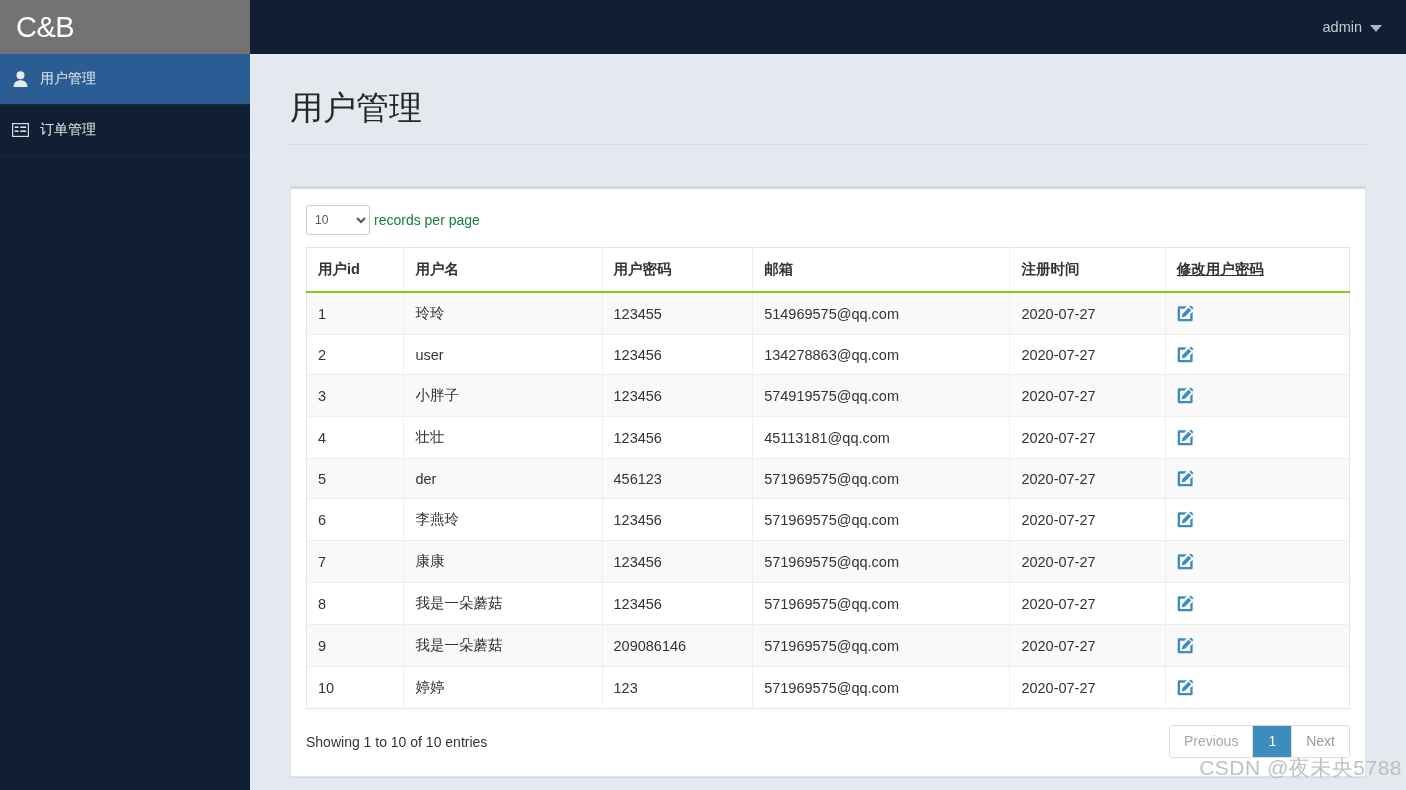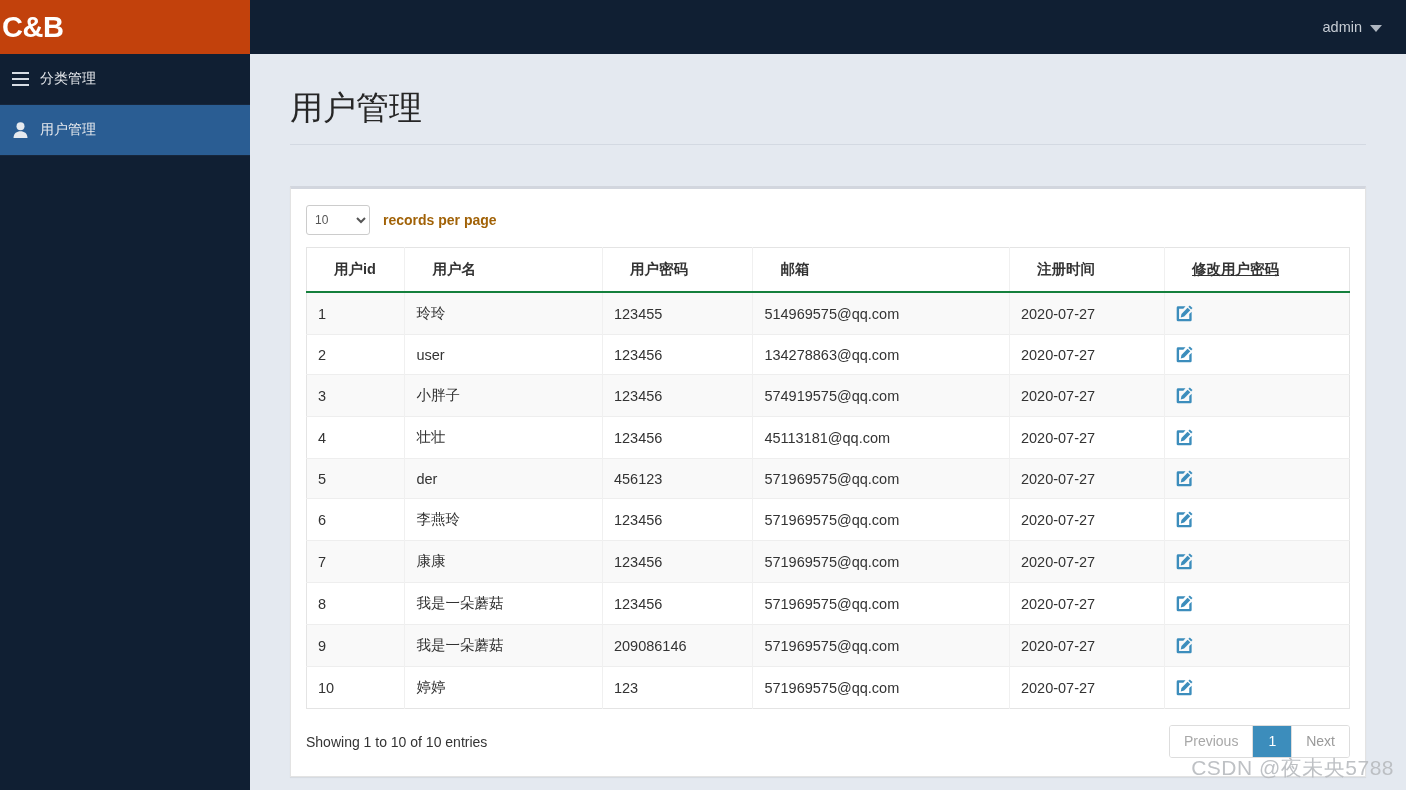--- a/index.html
+++ b/index.html
@@ -16,26 +16,26 @@
   .navbar {
     position: absolute; top: 0; left: 0;
     width: 1406px; height: 54px;
     background: #101f33;
     display: flex; align-items: center;
     z-index: 5;
   }
   .brand {
     width: 250px; height: 54px;
     display: flex; align-items: center;
-    padding-left: 2px;
+    padding-left: 16px;
     color: #ffffff;
     font-size: 29px;
-    font-weight: bold;
+    font-weight: normal;
     letter-spacing: -0.5px;
-    background: #c2410c;
+    background: #737373;
   }
   .navbar-spacer { flex: 1; }
   .user-menu {
     display: flex; align-items: center;
     gap: 8px;
     color: #c6ccd4;
     font-size: 14.5px;
     padding-right: 24px;
     cursor: pointer;
     height: 54px;
@@ -125,21 +125,21 @@
   .length-select {
     width: 64px; height: 30px;
     font-size: 12px;
     color: #555;
     padding: 3px 4px;
     border: 1px solid #ccc;
     border-radius: 3px;
     background: #fff;
     font-family: "Liberation Sans", sans-serif;
   }
-  .length-text { margin-left: 13px; font-size: 14px; color: #a16207; font-weight: bold; }
+  .length-text { margin-left: 4px; font-size: 14px; color: #15803d; }
   .search-group {
     display: flex; align-items: center;
     font-size: 14px; color: #333;
   }
   .search-input {
     width: 180px; height: 30px;
     margin-left: 2px;
     border: 1px solid #cccccc;
     border-radius: 3px;
     padding: 4px 8px;
@@ -152,22 +152,22 @@
   table.data {
     width: 100%;
     border-collapse: collapse;
     border: 1px solid #e4e4e4;
   }
   table.data thead th {
     text-align: left;
     font-size: 14.5px;
     font-weight: bold;
     color: #333333;
-    padding: 12px 10px 12px 27px;
-    border-bottom: 2px solid #15803d;
+    padding: 12px 10px 12px 11px;
+    border-bottom: 2px solid #84cc16;
     border-right: 1px solid #f0f0f0;
     background: #ffffff;
     white-space: nowrap;
   }
   table.data thead th:last-child { border-right: none; text-decoration: underline; }
   table.data tbody td {
     font-size: 14.5px;
     color: #333333;
     padding: 11px 10px 11px 11px;
     border-top: 1px solid #eeeeee;
@@ -213,21 +213,21 @@
     cursor: pointer;
     line-height: 17px;
   }
   .page-btn:last-child { border-right: none; }
   .page-btn.num { color: #ffffff; background: #3c8dbc; padding: 7px 15px; }
   .page-btn.disabled { color: #a8a8a8; cursor: default; }
 
   
   .watermark {
     position: absolute;
-    right: 12px; bottom: 8px;
+    right: 4px; bottom: 8px;
     font-size: 21px;
     color: #b9bcc0;
     opacity: 0.92;
     letter-spacing: 0.5px;
     pointer-events: none;
     z-index: 9;
     font-family: "Liberation Sans", sans-serif;
   }
 </style>
 </head>
@@ -239,41 +239,43 @@
     <div class="brand">C&amp;B</div>
     <div class="navbar-spacer"></div>
     <div class="user-menu">
       <span>admin</span>
       <span class="caret-down"></span>
     </div>
   </div>
 
   <div class="sidebar">
 
-    <div class="side-item">
-      <span class="side-ico">
-        <svg width="17" height="14" viewBox="0 0 17 14" aria-hidden="true">
-          <rect x="0" y="0" width="17" height="2" fill="#d7dde4"></rect>
-          <rect x="0" y="6" width="17" height="2" fill="#d7dde4"></rect>
-          <rect x="0" y="12" width="17" height="2" fill="#d7dde4"></rect>
-        </svg>
-      </span>
-      <span class="side-label">分类管理</span>
-    </div>
 
     <div class="side-item active">
       <span class="side-ico">
         <svg width="15" height="16" viewBox="0 0 15 16" aria-hidden="true">
           <circle cx="7.5" cy="4.2" r="4" fill="#e6eaef"></circle>
           <path d="M0.5 16 C0.5 11.2 4 9.2 7.5 9.2 C11 9.2 14.5 11.2 14.5 16 Z" fill="#e6eaef"></path>
         </svg>
       </span>
       <span class="side-label">用户管理</span>
     </div>
 
+    <div class="side-item">
+      <span class="side-ico">
+        <svg width="17" height="14" viewBox="0 0 17 14" aria-hidden="true">
+          <rect x="0.5" y="0.5" width="16" height="13" fill="none" stroke="#d7dde4" stroke-width="1.4"></rect>
+          <rect x="2.6" y="3.4" width="4" height="1.6" fill="#d7dde4"></rect>
+          <rect x="8.2" y="3.4" width="6" height="1.6" fill="#d7dde4"></rect>
+          <rect x="2.6" y="7.4" width="4" height="1.6" fill="#d7dde4"></rect>
+          <rect x="8.2" y="7.4" width="6" height="1.6" fill="#d7dde4"></rect>
+        </svg>
+      </span>
+      <span class="side-label">订单管理</span>
+    </div>
 
   </div>
 
   <div class="content">
 
     <div class="page-head">
       <h1 class="page-title">用户管理</h1>
     </div>
 
     <div class="card">

